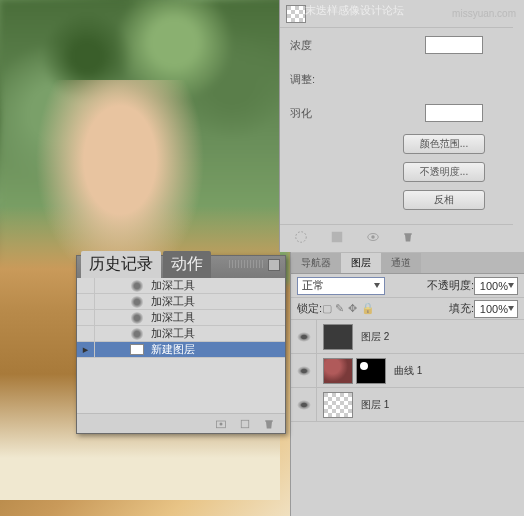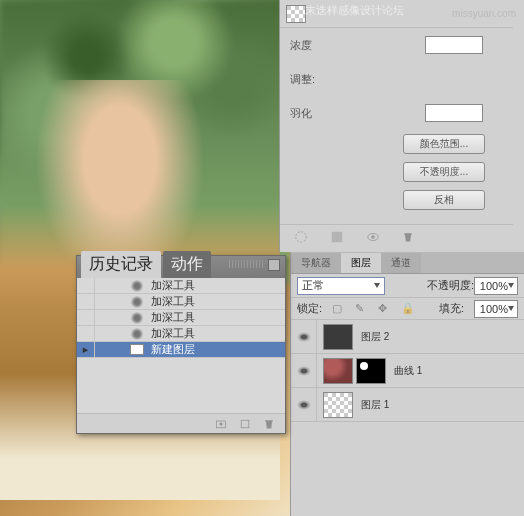--- a/index.html
+++ b/index.html
@@ -39,21 +39,21 @@
 .hist-foot{position:absolute;bottom:0;left:0;width:100%;height:20px;background:#d1d1d1;border-top:1px solid #bcbcbc;display:flex;justify-content:flex-end;align-items:center;gap:12px;padding:0 10px}
 .trash{width:12px;height:12px;opacity:.6}
 
 .layers{position:absolute;right:0;top:252px;width:234px;height:264px;background:#d1d1d1;border-left:1px solid #9a9a9a}
 .ly-tabs{height:22px;background:#b8b8b8;display:flex;align-items:flex-end;border-bottom:1px solid #9a9a9a}
 .ly-tab{padding:3px 10px;font-size:10px;color:#555;background:#b0b0b0}
 .ly-tab.on{background:#d1d1d1;color:#000}
 .ly-opts{height:24px;display:flex;align-items:center;padding:0 6px;gap:0;border-bottom:1px solid #bcbcbc}
 .blend{width:88px;height:18px;border:1px solid #7a8ab0;background:#fff;padding:0 4px;display:flex;align-items:center;justify-content:space-between}
 .opac-box{width:44px;height:18px;border:1px solid #888;background:#fff;padding:0 3px;display:flex;align-items:center;justify-content:flex-end}
-.ly-lock{height:22px;display:flex;align-items:center;padding:0 6px;gap:10px;border-bottom:1px solid #bcbcbc;font-size:10px;color:#555}
+.ly-lock{height:22px;display:flex;align-items:center;padding:0 6px;gap:0;border-bottom:1px solid #bcbcbc;font-size:10px;color:#555}
 .lock-ico{width:13px;height:13px;opacity:.5}
 .ly-list{overflow:hidden}
 .layer{height:34px;display:flex;align-items:center;border-bottom:1px solid #bcbcbc}
 .eye{width:26px;height:100%;border-right:1px solid #bcbcbc;display:flex;align-items:center;justify-content:center}
 .eye-i{width:14px;height:10px;background:radial-gradient(ellipse,#555 25%,#999 40%,transparent 70%);border-radius:50%}
 .thumb{width:30px;height:26px;border:1px solid #888;margin-left:6px;background:#888}
 .thumb.chk{background:repeating-conic-gradient(#fff 0 25%,#ccc 0 50%) 0 0/8px 8px}
 .thumb.dk{background:#3a3a3a}
 .thumb.adj{background:radial-gradient(circle at 30% 30%,#b05a5a 30%,#7a3a3a 60%);position:relative}
 .mask-t{width:30px;height:26px;border:1px solid #888;background:#fff;margin-left:3px}

